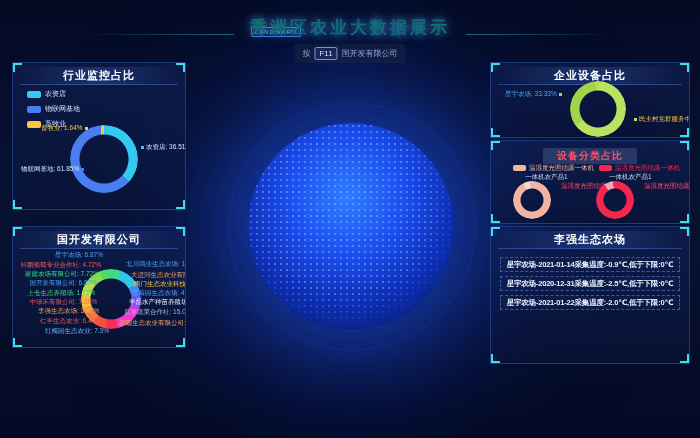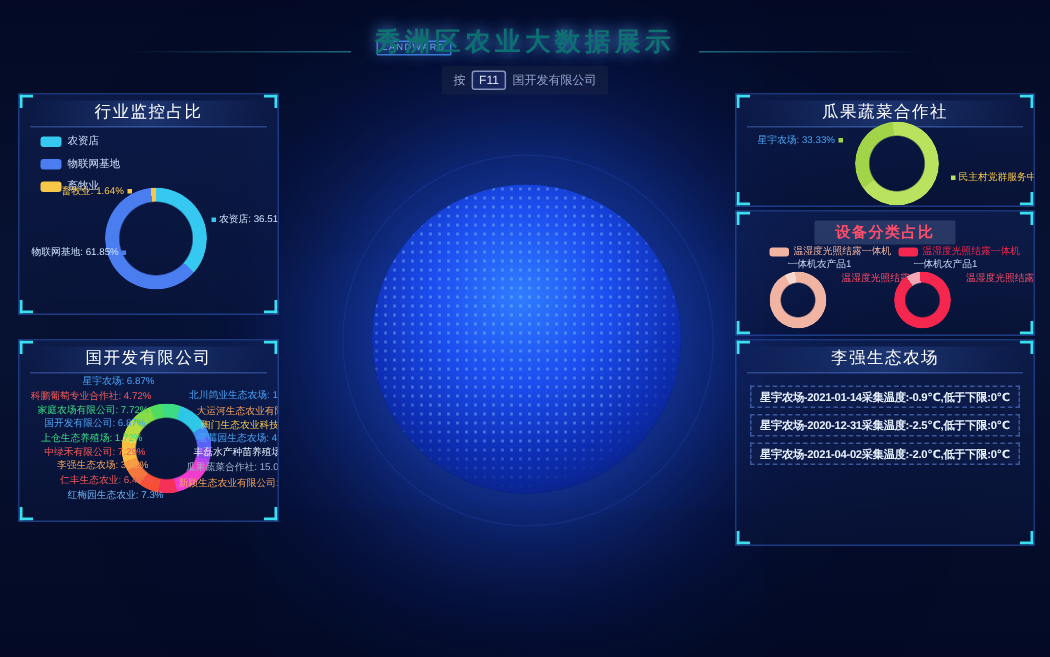--- a/index.html
+++ b/index.html
@@ -39,21 +39,21 @@
   
   .panel{position:absolute;overflow:hidden;
     background:linear-gradient(180deg,rgba(17,36,92,.55),rgba(9,20,58,.62));
     border:1px solid rgba(46,92,190,.5);}
   .corner{position:absolute;width:7px;height:7px;border:0 solid #3ae0f0;}
   .c-tl{top:0;left:0;border-top-width:2px;border-left-width:2px;}
   .c-tr{top:0;right:0;border-top-width:2px;border-right-width:2px;}
   .c-bl{bottom:0;left:0;border-bottom-width:2px;border-left-width:2px;}
   .c-br{bottom:0;right:0;border-bottom-width:2px;border-right-width:2px;}
   .panel-title{position:relative;margin:4px 7px 0;text-align:center;color:#fff;
-    font-size:11px;font-weight:normal;letter-spacing:1px;height:17px;line-height:17px;
+    font-size:11px;font-weight:bold;letter-spacing:1px;height:17px;line-height:17px;
     background:linear-gradient(90deg,rgba(70,120,220,0),rgba(70,120,220,.28),rgba(70,120,220,0));
     border-bottom:1px solid rgba(100,150,255,.35);}
   .title-box-wrap{position:relative;margin-top:4px;text-align:center;height:15px;}
   .title-box{display:inline-block;color:#ff4d6a;font-size:10px;font-weight:bold;letter-spacing:1px;
     background:rgba(160,180,230,.20);padding:1px 14px;border-radius:1px;}
   
   .donut{position:absolute;border-radius:50%;
     -webkit-mask:radial-gradient(farthest-side,transparent calc(100% - 10px),#000 calc(100% - 9px));
     mask:radial-gradient(farthest-side,transparent calc(100% - 10px),#000 calc(100% - 9px));}
   .donut.thin{
@@ -142,21 +142,21 @@
   <div class="lbl" style="left: 116px; top: 71px; color: rgb(232, 241, 255);">丰磊水产种苗养殖场: 1.</div>
   <div class="lbl" style="left: 111px; top: 81px; color: rgb(159, 176, 208);">瓜果蔬菜合作社: 15.02%</div>
   <div class="lbl" style="left: 106px; top: 92px; color: rgb(247, 163, 92);">新颖生态农业有限公司: 6.87%</div>
 </div>
 
 <div class="panel" style="left:490px;top:62px;width:198px;height:74px;">
   <i class="corner c-tl"></i>
     <i class="corner c-tr"></i>
   <i class="corner c-bl"></i>
     <i class="corner c-br"></i>
-  <div class="panel-title">瓜果蔬菜合作社</div>
+  <div class="panel-title">企业设备占比</div>
   <div class="donut" style="left: 79px; top: 18px; width: 56px; height: 56px; background: conic-gradient(from -6deg, rgb(185, 227, 95) 0%, rgb(185, 227, 95) 66.67%, rgb(162, 212, 74) 66.67%, rgb(162, 212, 74) 100%);"></div>
   <div class="lbl" style="left:14px;top:27px;"><span style="color: rgb(75, 163, 245);">星宇农场: 33.33%</span><span class="dot" style="background: rgb(162, 212, 74);"></span></div>
   <div class="lbl" style="left:141px;top:52px;"><span class="dot" style="background: rgb(185, 227, 95);"></span><span style="color: rgb(247, 199, 74);">民主村党群服务中心:</span></div>
 </div>
 
 <div class="panel" style="left:490px;top:140px;width:198px;height:82px;">
   <i class="corner c-tl"></i>
     <i class="corner c-tr"></i>
   <i class="corner c-bl"></i>
     <i class="corner c-br"></i>
@@ -179,15 +179,15 @@
 
 <div class="panel" style="left:490px;top:226px;width:198px;height:136px;">
   <i class="corner c-tl"></i>
     <i class="corner c-tr"></i>
   <i class="corner c-bl"></i>
     <i class="corner c-br"></i>
   <div class="panel-title">李强生态农场</div>
   <div class="alarm-list">
     <div class="alarm-row">星宇农场-2021-01-14采集温度:-0.9℃,低于下限:0℃</div>
     <div class="alarm-row">星宇农场-2020-12-31采集温度:-2.5℃,低于下限:0℃</div>
-    <div class="alarm-row">星宇农场-2021-04-02采集温度:-2.0℃,低于下限:0℃</div>
+    <div class="alarm-row">星宇农场-2021-01-22采集温度:-2.0℃,低于下限:0℃</div>
   </div>
 </div>
 
 </body></html>

